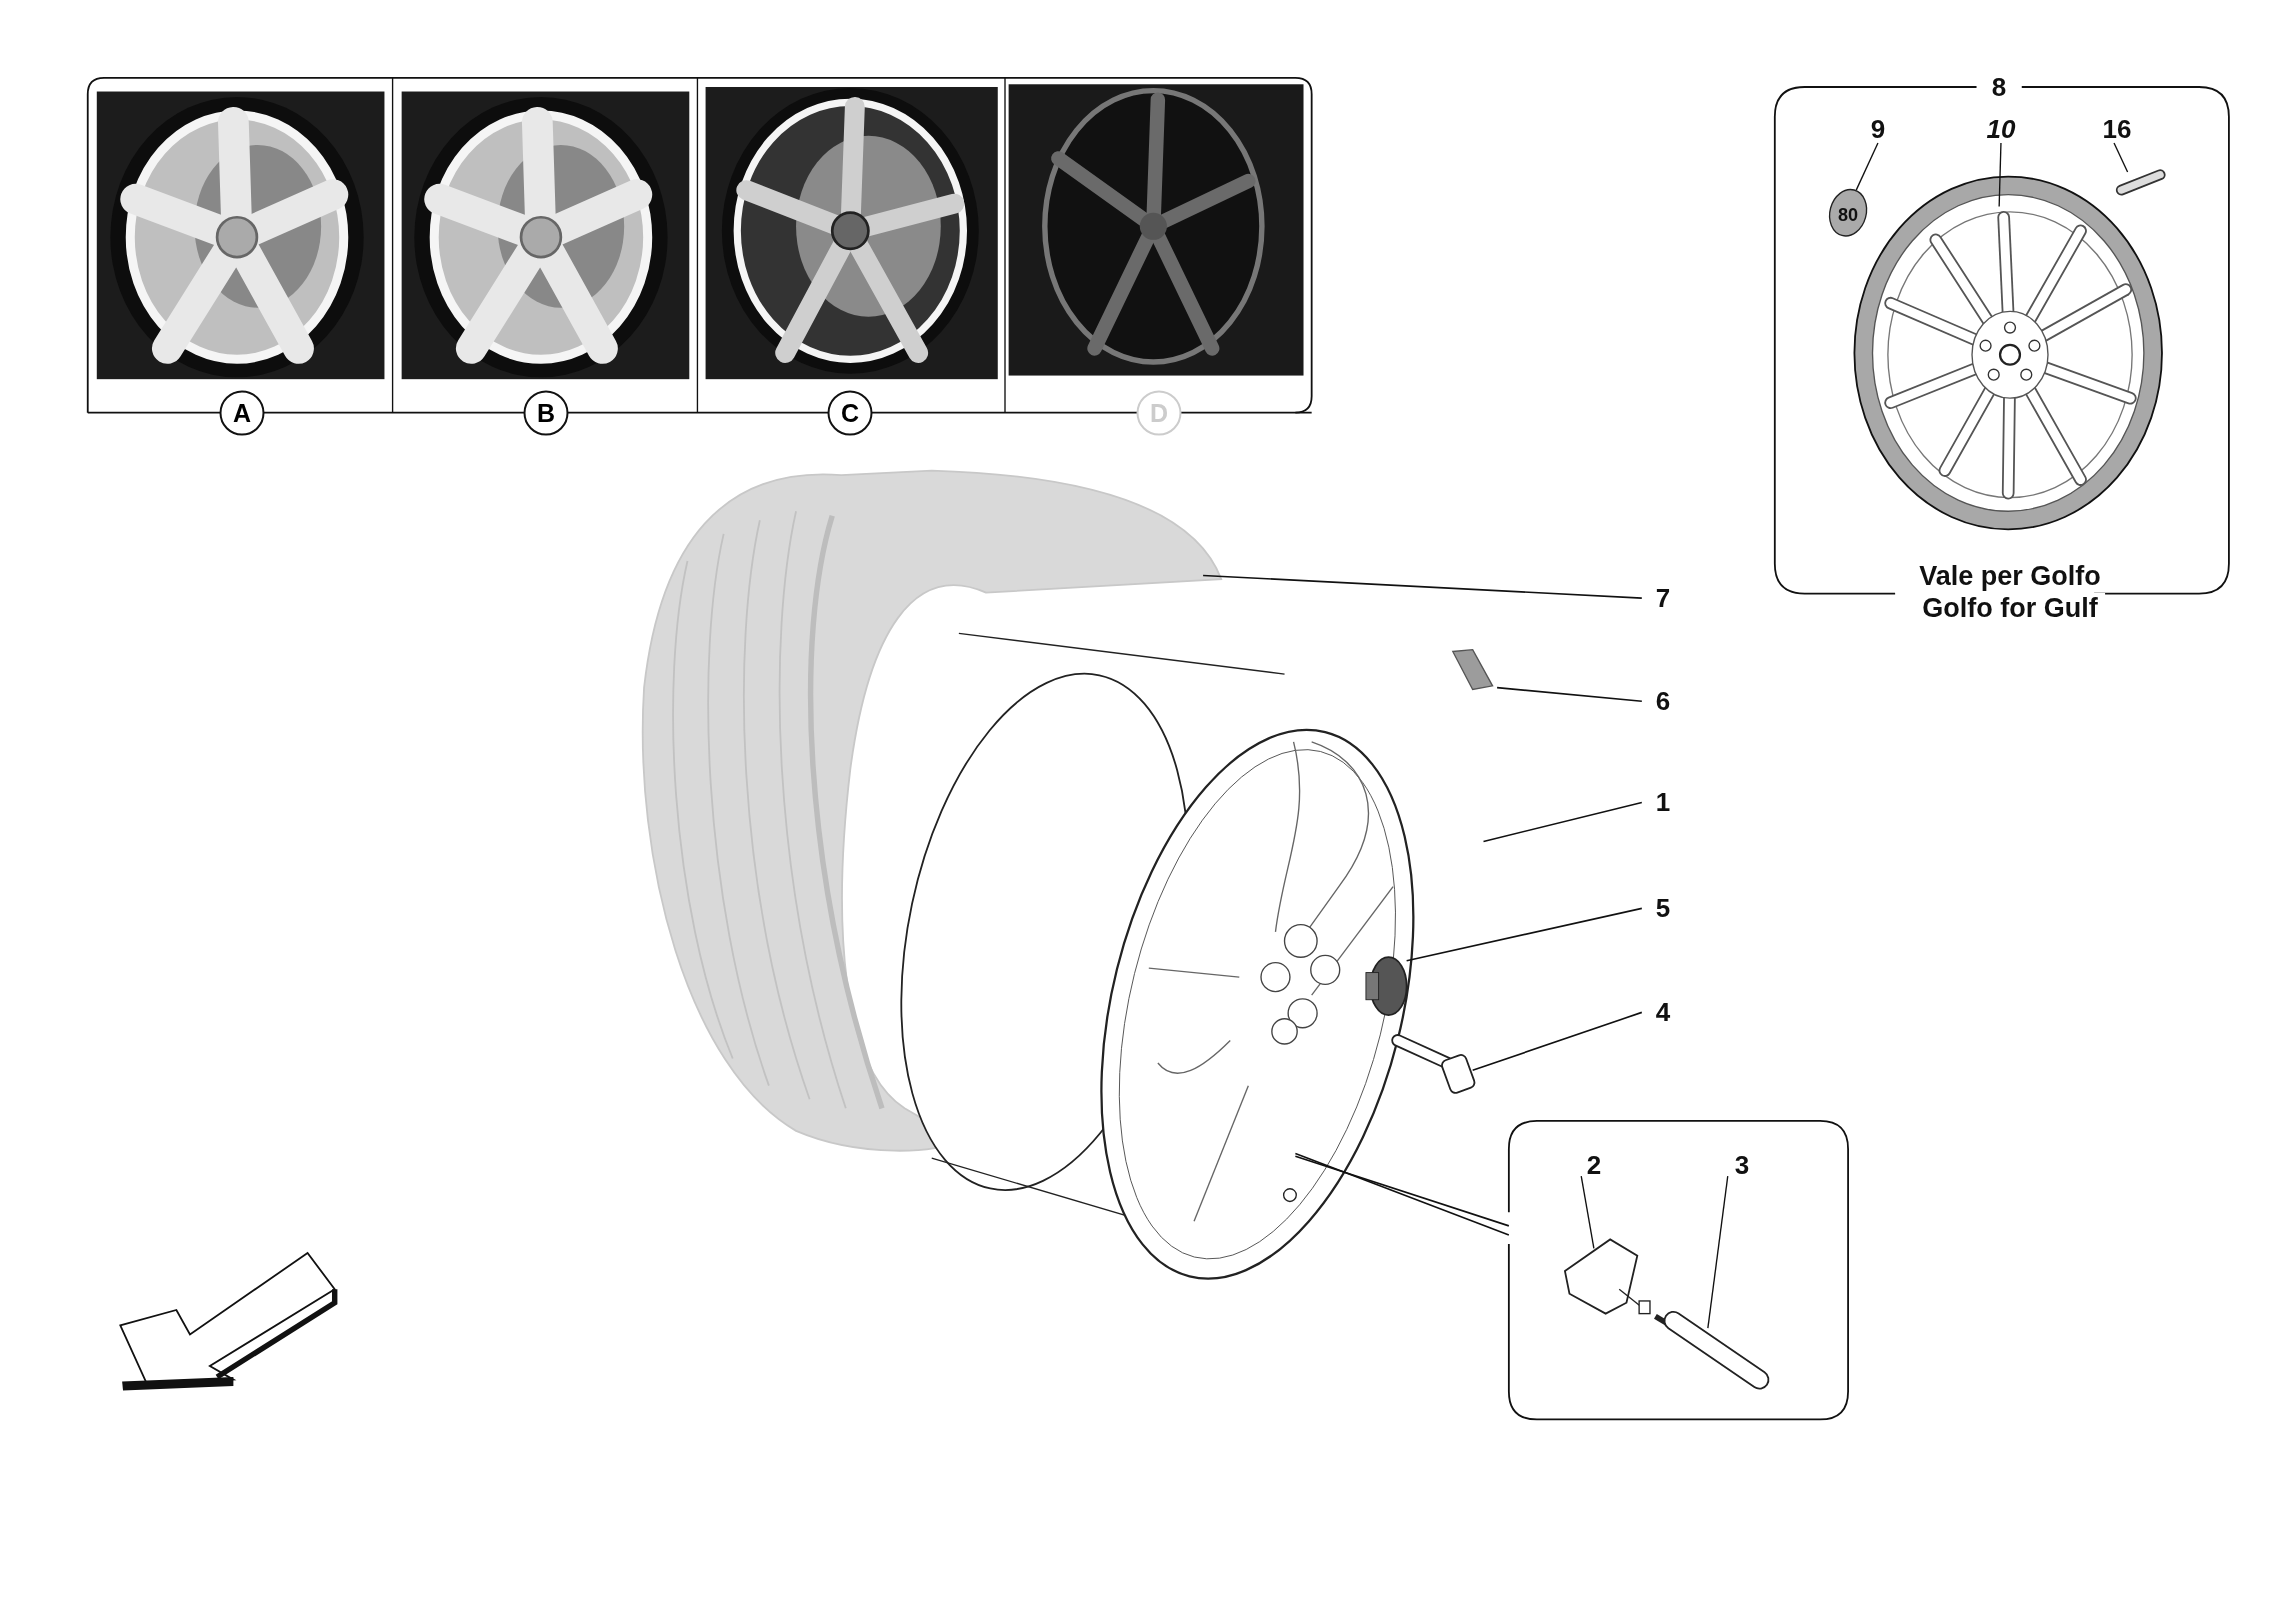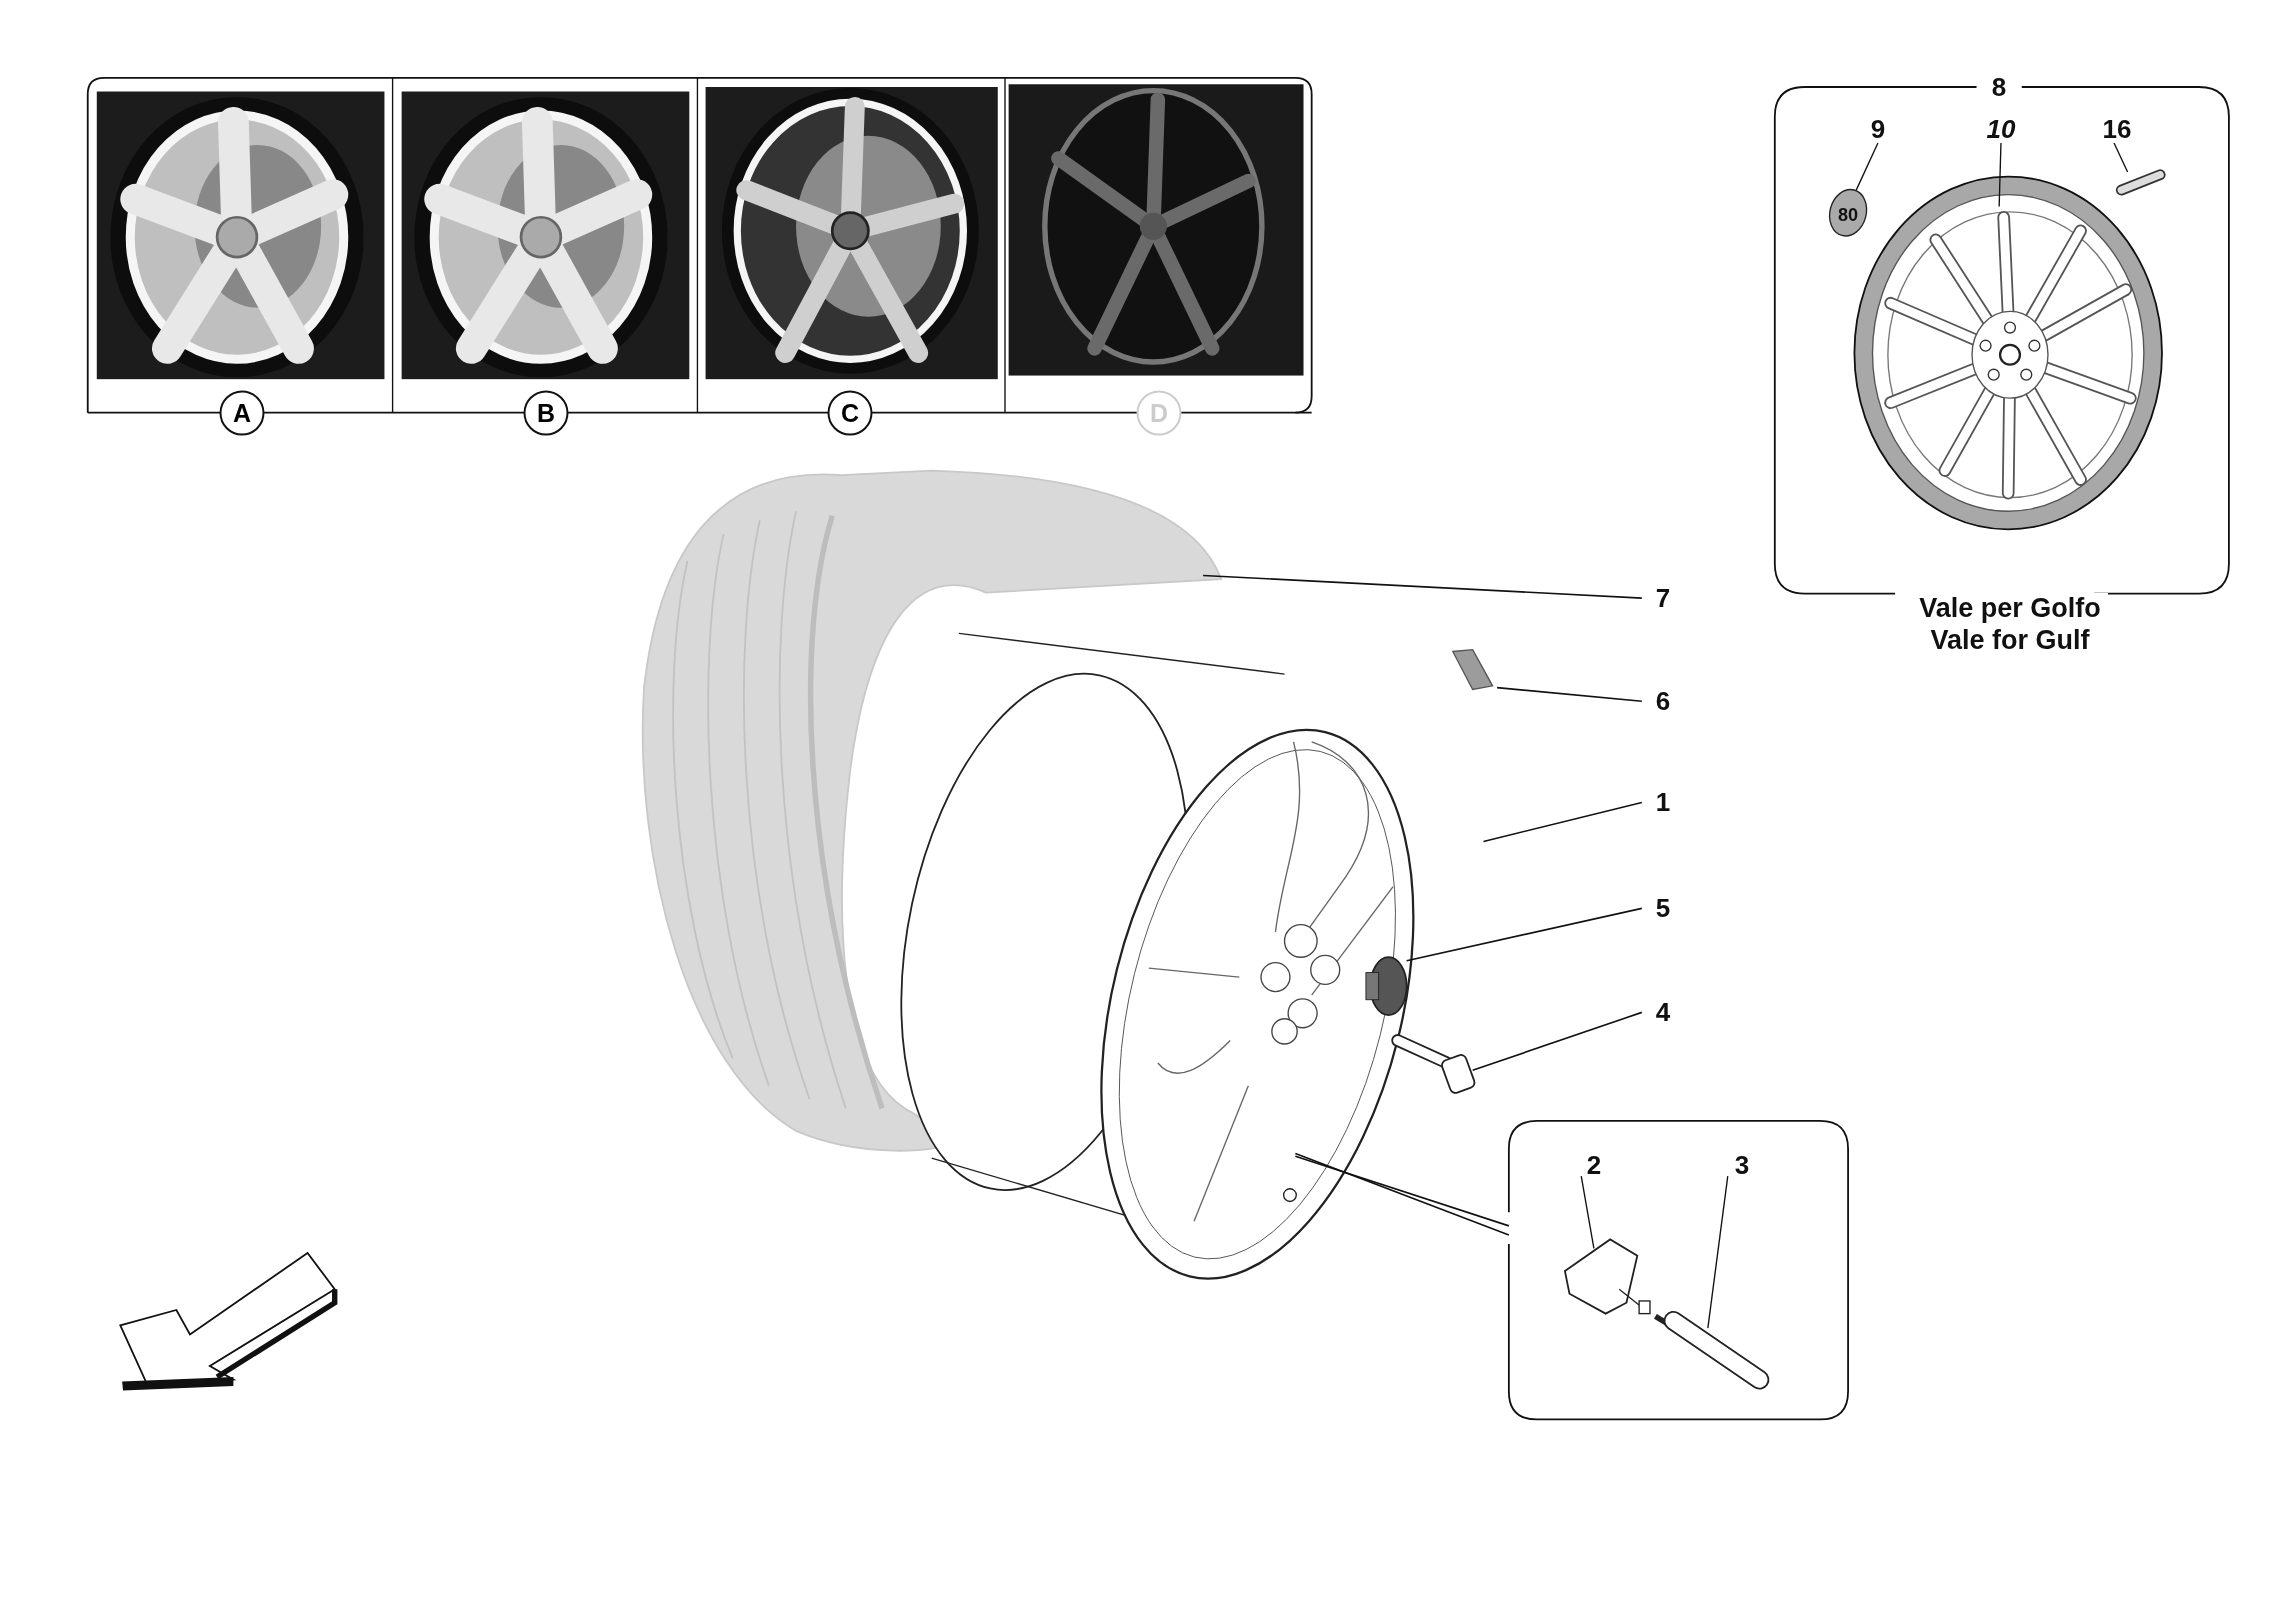--- a/index.html
+++ b/index.html
@@ -1,21 +1,21 @@
 <!DOCTYPE html>
 <html style="font-size:14.5px"><head>
 <meta charset="utf-8">
 <style>
   html,body{margin:0;padding:0;background:#fff;}
   body{width:2285px;height:1615px;position:relative;overflow:hidden;font-family:"Liberation Sans",sans-serif;}
   svg{position:absolute;left:0;top:0;}
   .lbl{position:absolute;font-weight:bold;font-size:26px;color:#111;transform:translate(-50%,-50%);white-space:nowrap;}
   .variant-circle{position:absolute;width:45px;height:45px;border:2.7px solid #111;border-radius:50%;background:#fff;box-sizing:border-box;display:flex;align-items:center;justify-content:center;font-weight:bold;font-size:25px;transform:translate(-50%,-50%);}
   .variant-circle.faded{border-color:#ccc;color:#ccc;}
-  .note{position:absolute;font-weight:bold;font-size:27px;color:#111;transform:translateX(-50%);text-align:center;background:#fff;padding:0 7.2px;margin-top:32px;}
+  .note{position:absolute;font-weight:bold;font-size:27px;color:#111;transform:translateX(-50%);text-align:center;background:#fff;padding:0 7.2px;}
 </style>
 </head>
 <body>
 
 <svg width="2285" height="1615" viewBox="0 0 2526 1785">
   <defs>
     <radialGradient id="photoGrad" cx="50%" cy="50%" r="60%">
       <stop offset="0" stop-color="#9a9a9a"></stop>
       <stop offset="1" stop-color="#1a1a1a"></stop>
     </radialGradient>
@@ -218,14 +218,14 @@
 <div class="lbl" style="left:1663px;top:908px;">5</div>
 <div class="lbl" style="left:1663px;top:1012px;">4</div>
 <div class="lbl" style="left:1594px;top:1165px;">2</div>
 <div class="lbl" style="left:1742px;top:1165px;">3</div>
 <div class="lbl" style="left:1999px;top:87px;background:#fff;padding:0 7.2px;">8</div>
 <div class="lbl" style="left:1878px;top:129px;">9</div>
 <div class="lbl" style="left:2001px;top:129px;font-style:italic;">10</div>
 <div class="lbl" style="left:2117px;top:129px;">16</div>
 
 <div class="note" style="left:2010px;top:561px;">Vale per Golfo</div>
-<div class="note" style="left:2010px;top:593px;">Vale for Gulf</div>
+<div class="note" style="left:2010px;top:593px;">Golfo for Gulf</div>
 
 
 </body></html>

